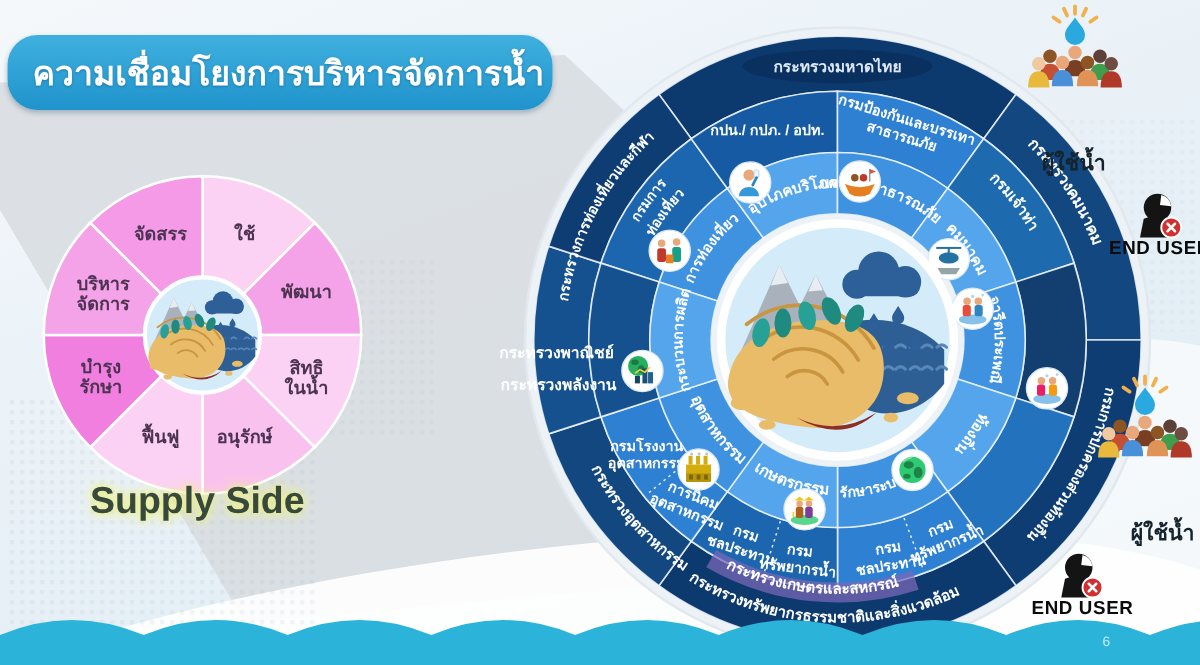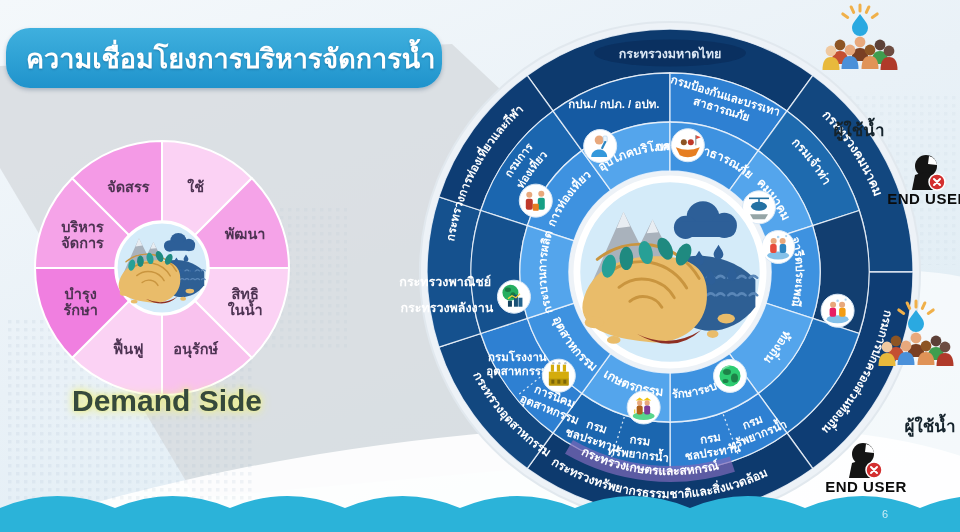--- a/index.html
+++ b/index.html
@@ -337,21 +337,21 @@
           <circle r="8" fill="#d32f2f" stroke="#ffffff" stroke-width="1.5"></circle>
           <path d="M-3,-3 L3,3 M3,-3 L-3,3" stroke="#ffffff" stroke-width="2" stroke-linecap="round"></path>
         </g>
       </g>
     </svg>
 
   <div class="title-bar">
     <span>ความเชื่อมโยงการบริหารจัดการน้ำ</span>
   </div>
 
-  <div class="side-label supply">Demand Side</div>
+  <div class="side-label supply">Supply Side</div>
 
   <div class="rail-label water-users-label rl1">ผู้ใช้น้ำ</div>
   <div class="rail-label end-user-label rl2">END USER</div>
   <div class="rail-label water-users-label rl3">ผู้ใช้น้ำ</div>
   <div class="rail-label end-user-label rl4">END USER</div>
 
   <div class="slide-num">6</div>
 </div>
 
 </body></html>

